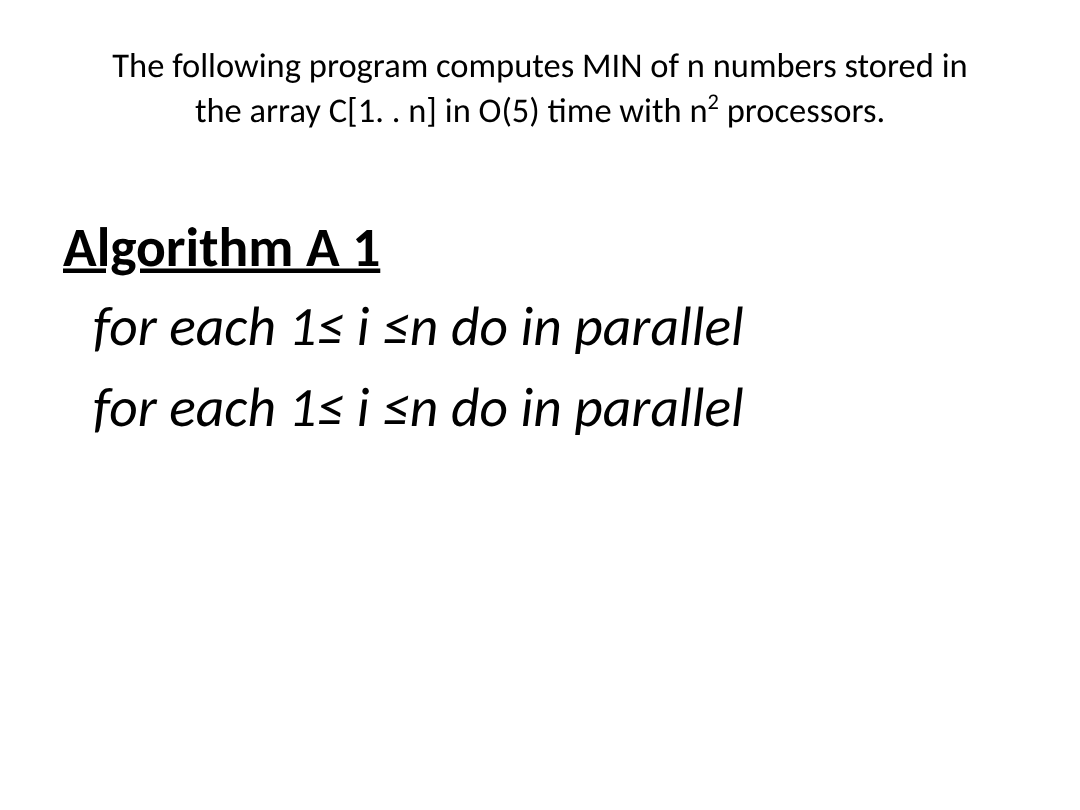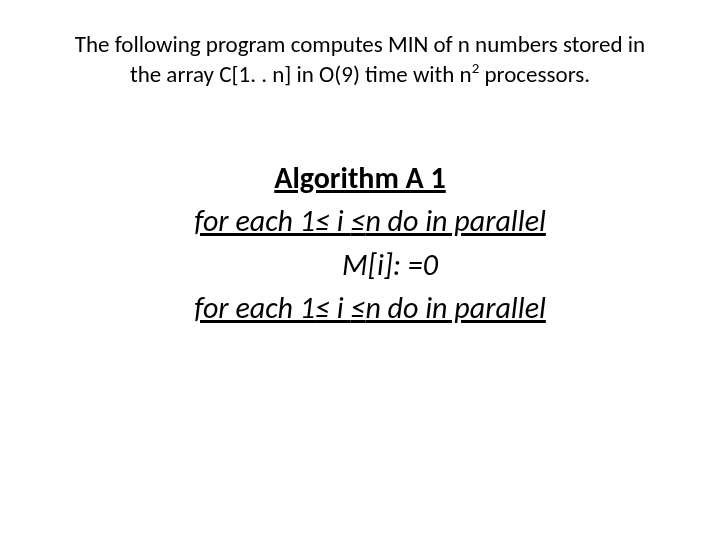--- a/index.html
+++ b/index.html
@@ -13,55 +13,53 @@
     overflow: hidden;
   }
   .slide {
     padding: 30px 42px 30px 42px;
     box-sizing: border-box;
   }
   .header {
     font-size: 23px;
     line-height: 1.3;
     text-align: center;
-    margin-bottom: 66px;
+    margin-bottom: 48px;
     padding: 0 6px;
   }
   .algo-block {
     padding-left: 0px;
-    font-size: 30px;
+    font-size: 37px;
     line-height: 1.45;
-    text-align: center;
   }
   .algo-title {
     font-weight: 700;
     text-decoration: underline;
   }
-  .indent-1 { padding-left: 20px; font-style: italic; text-decoration: underline; }
+  .indent-1 { padding-left: 20px; font-style: italic; }
   .indent-2 { padding-left: 60px; font-style: italic; }
   sup { font-size: 0.65em; vertical-align: super; line-height: 0; }
 </style>
 </head>
 <body>
 
 <div class="slide">
 
   <div class="header">
     <span>The following program computes MIN of n numbers stored in</span><br>
-    <span>the array C[1. . n] in O(9) time with n</span><sup>2</sup><span> processors.</span>
+    <span>the array C[1. . n] in O(5) time with n</span><sup>2</sup><span> processors.</span>
   </div>
 
   <div class="algo-block">
     <div class="algo-title">Algorithm A 1</div>
 
     <div class="indent-1">
       <span>for each 1</span><span>≤</span><span> i </span><span>≤</span><span>n do in parallel</span>
     </div>
 
-    <div class="indent-2">M[i]: =0</div>
 
 
 
     <div class="indent-1">
       <span>for each 1</span><span>≤</span><span> i </span><span>≤</span><span>n do in parallel</span>
     </div>
 
   </div>
 
 </div>

